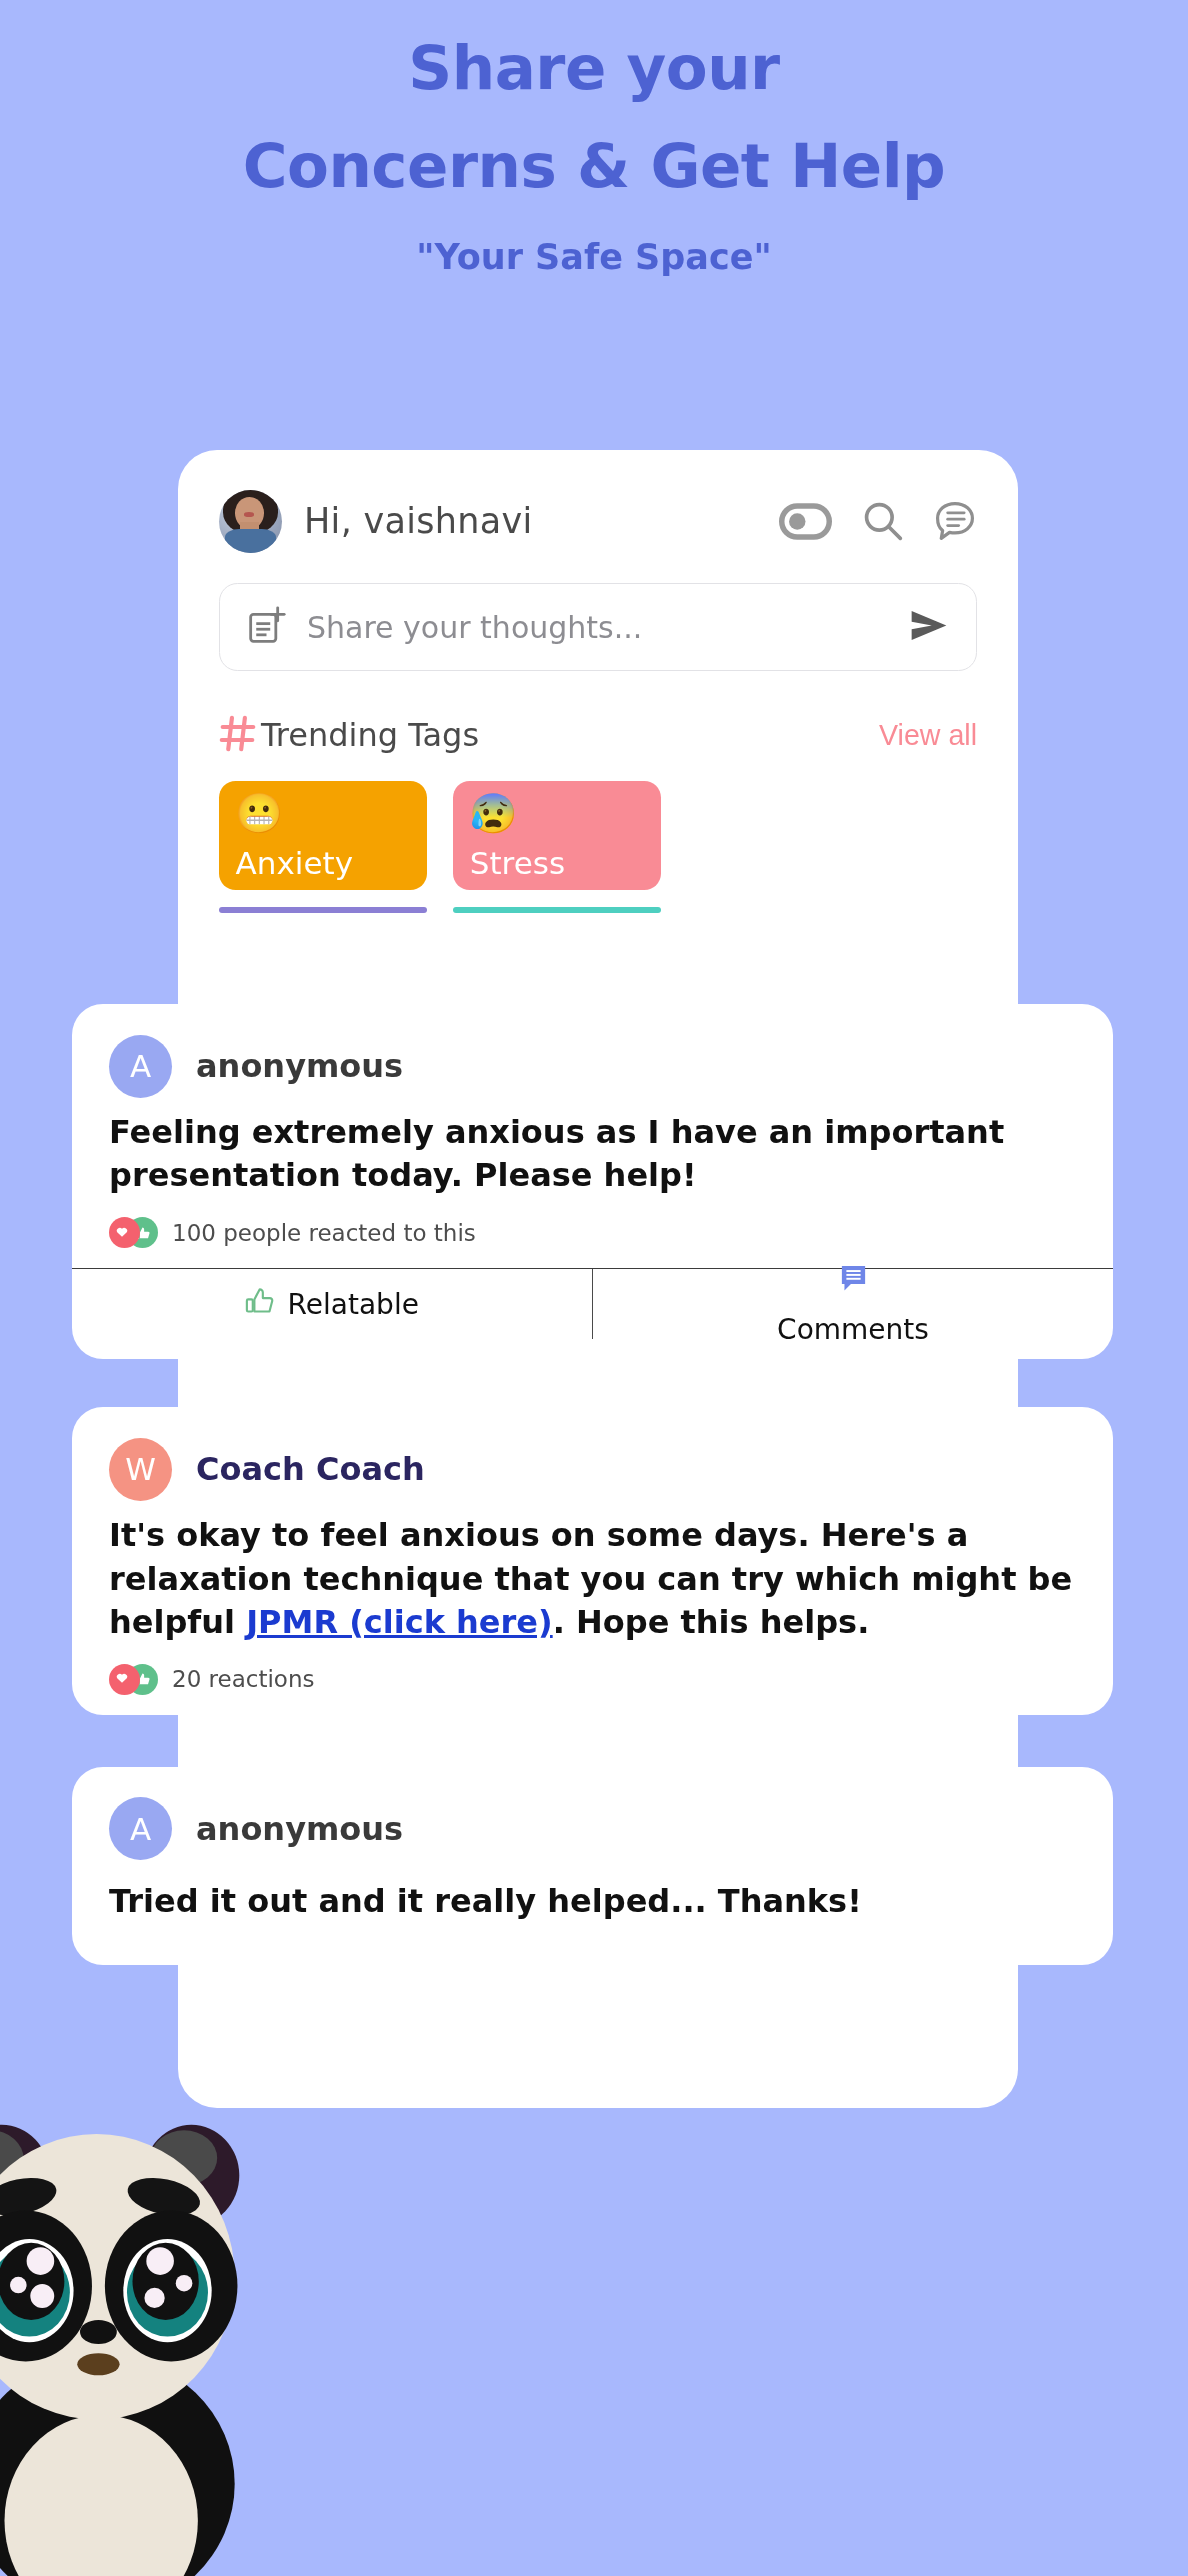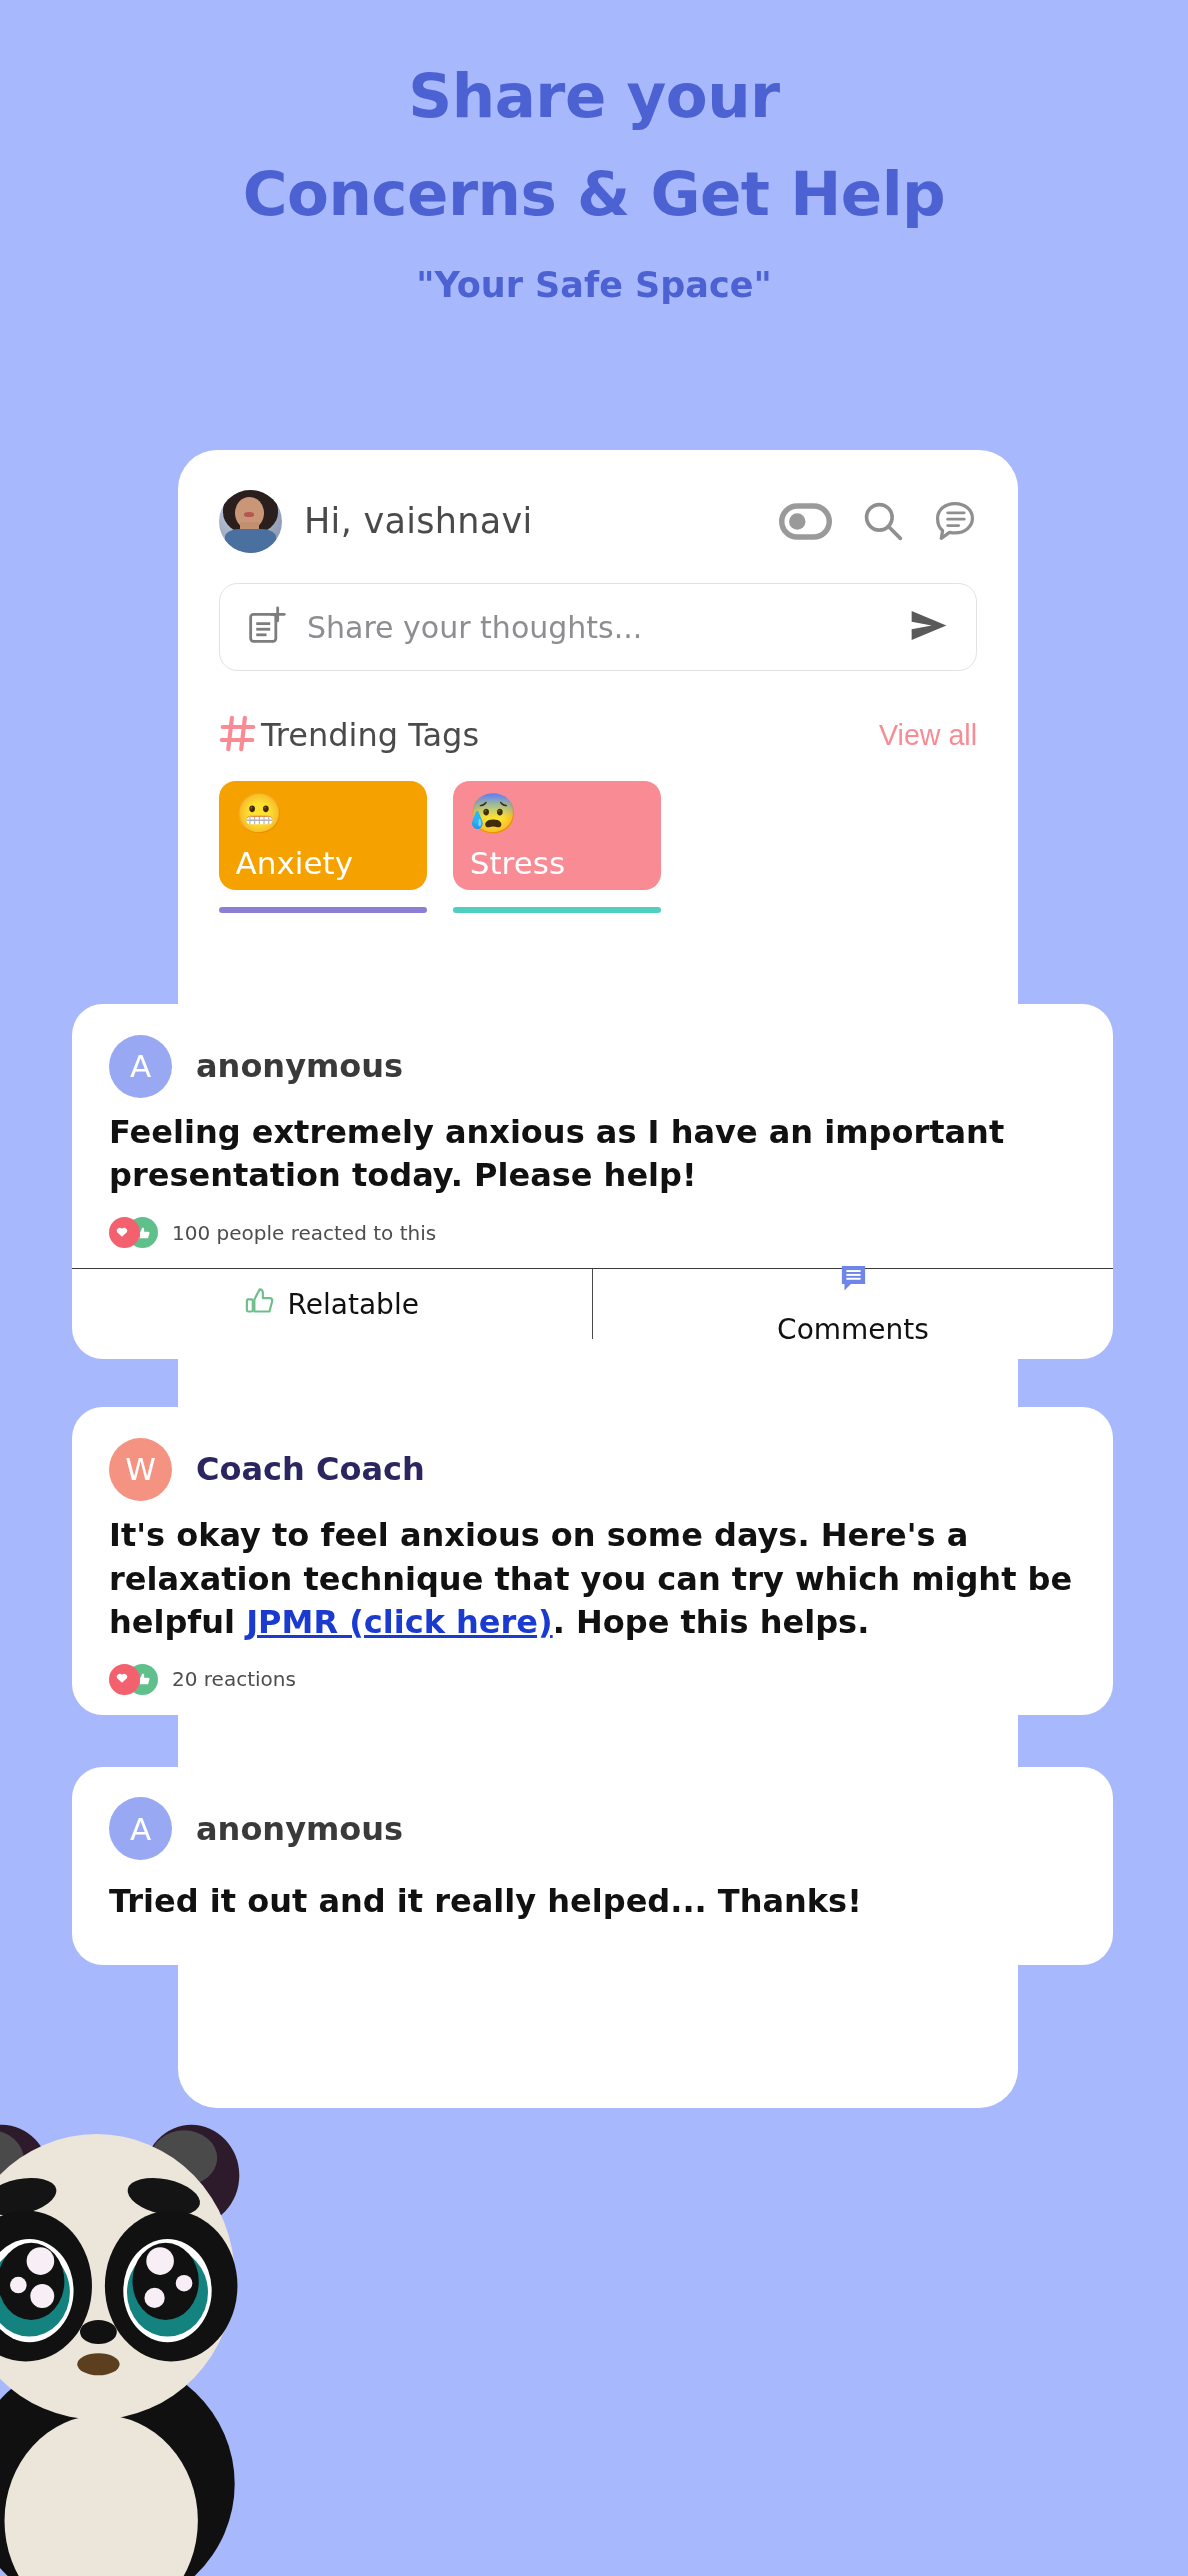--- a/index.html
+++ b/index.html
@@ -9,21 +9,21 @@
     font-family:"Liberation Sans", sans-serif;
     -webkit-font-smoothing:antialiased;
   }
 
   
   .hero{position:absolute;left:0;top:0;width:1188px;text-align:center;}
   .hero-line{
     color:#4d62d2;font-weight:bold;letter-spacing:-0.5px;
     font-family:"DejaVu Sans", sans-serif;
   }
-  .hero-l1{font-size:61px;line-height:1;padding-top:37px;margin-top:28px;}
+  .hero-l1{font-size:61px;line-height:1;padding-top:37px;}
   .hero-l2{font-size:61px;line-height:1;padding-top:37px;}
   .hero-sub{
     color:#4d62d2;font-weight:bold;font-size:35px;padding-top:41px;
     font-family:"DejaVu Sans", sans-serif;
   }
 
   
   .app-shell{
     position:absolute;left:178px;top:450px;width:840px;height:1658px;
     background:#ffffff;border-radius:39px;
@@ -121,21 +121,21 @@
   }
   .author-anon{color:#3a3a3a;}
   .author-coach{color:#2b2560;}
   .card-body{
     margin-top:11px;font-size:32px;line-height:1.35;color:#111111;
     font-weight:bold;font-family:"DejaVu Sans", sans-serif;
   }
   .card-body a{color:#1b3bd0;text-decoration:underline;}
   .react-row{display:flex;align-items:center;margin-top:20px;}
   .react-text{
-    margin-left:13px;font-size:20px;color:#4d4d4d;font-weight:500;
+    margin-left:13px;font-size:23px;color:#4d4d4d;font-weight:500;
     font-family:"DejaVu Sans", sans-serif;
   }
 
   .action-bar{
     display:flex;border-top:1.8px solid #3b3b3b;margin:20px -37px 0 -37px;
     height:70px;
   }
   .action{
     flex:1;display:flex;align-items:center;justify-content:center;gap:13px;
     font-size:28px;font-family:"DejaVu Sans", sans-serif;

